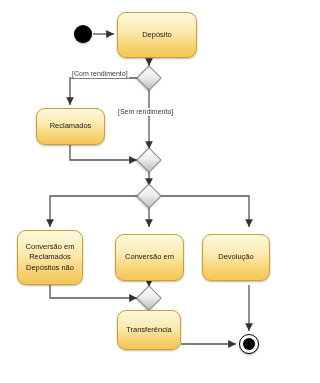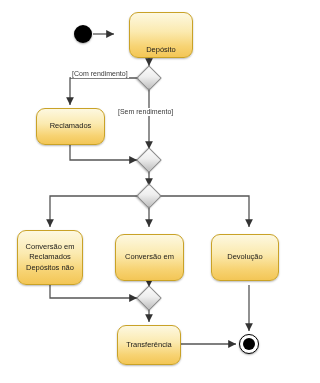--- a/index.html
+++ b/index.html
@@ -132,21 +132,21 @@
       <path d="M149,309 L149,322"></path>
 
       <path d="M181,344 L236,344"></path>
 
       <path d="M249,285 L249,331"></path>
     </g>
   </svg>
 
   <div class="node start-node" style="left:74px; top:25px;"></div>
 
-  <div class="node action" style="left:129px; top:12px; width:64px; height:46px;align-items:flex-end;">
+  <div class="node action" style="left:117px; top:12px; width:80px; height:46px;">
     <span>Depósito</span>
   </div>
 
   <div class="node diamond" style="left:140px; top:69px;"></div>
 
   <div class="guard" style="left:71px; top:70px;">[Com rendimento]</div>
 
   <div class="guard" style="left:117px; top:108px;">[Sem rendimento]</div>
 
   <div class="node action" style="left:36px; top:108px; width:69px; height:37px;">
@@ -164,27 +164,27 @@
       <span>Depósitos não</span>
     </span>
   </div>
 
   <div class="node action" style="left:115px; top:234px; width:69px; height:47px;">
     <span>
       <span>Conversão em</span>
     </span>
   </div>
 
-  <div class="node action" style="left:211px; top:234px; width:68px; height:47px;">
+  <div class="node action" style="left:202px; top:234px; width:68px; height:47px;">
     <span>Devolução</span>
   </div>
 
   <div class="node diamond" style="left:140px; top:289px;"></div>
 
-  <div class="node action" style="left:117px; top:325px; width:64px; height:40px;">
+  <div class="node action" style="left:117px; top:310px; width:64px; height:40px;">
     <span>Transferência</span>
   </div>
 
   <div class="node final-node" style="left:239px; top:334px;">
     <div class="inner"></div>
   </div>
 
 </div>
 
 </body></html>

